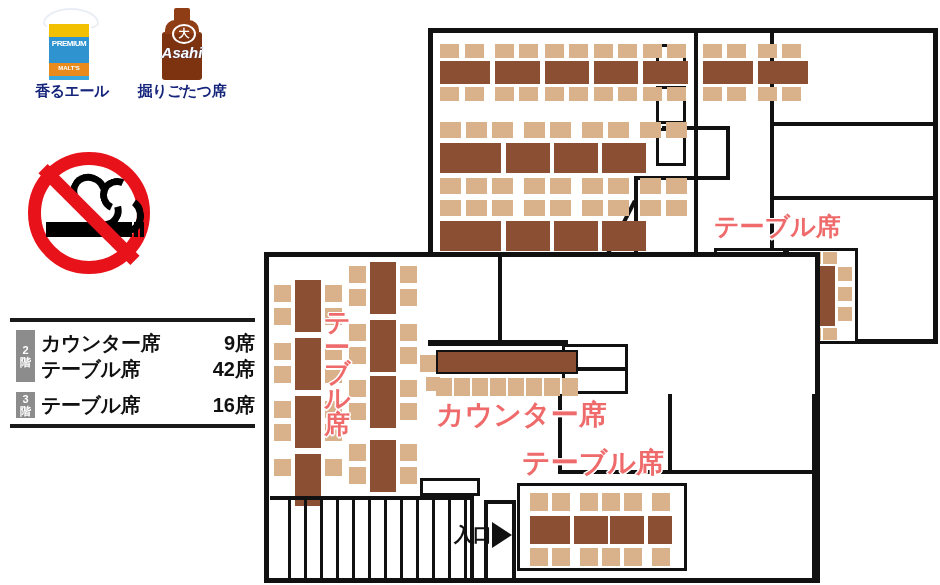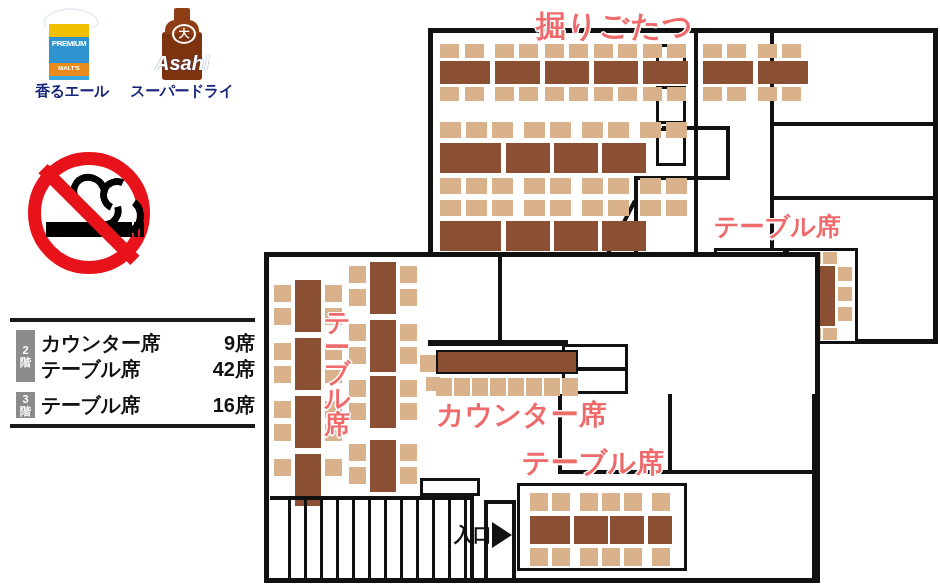--- a/index.html
+++ b/index.html
@@ -50,23 +50,22 @@
   .bot-neck{position:absolute;left:19px;top:0;width:16px;height:14px;background:#8f3d14;border-radius:2px 2px 0 0;}
   .bot-shoulder{position:absolute;left:10px;top:12px;width:34px;height:14px;background:#8f3d14;border-radius:10px 10px 0 0;}
   .bot-body{position:absolute;left:7px;top:24px;width:40px;height:48px;background:#7d3310;border-radius:3px;}
   .bot-dai{
     position:absolute;left:17px;top:16px;width:20px;height:16px;border:2px solid #fff;
     border-radius:50%;color:#fff;font-size:11px;font-weight:bold;text-align:center;
     line-height:14px;
   }
   .bot-logo{
     position:absolute;left:0;top:36px;width:100%;text-align:center;color:#ffffff;
-    font-size:20px;font-weight:bold;font-style:italic;
+    font-size:15px;font-weight:bold;font-style:italic;
     text-shadow:0 0 1px #17337d;
-    margin-top:8px;
   }
 
   
   .nosmoke{position:absolute;left:28px;top:152px;width:136px;height:136px;}
   .ns-circle{
     position:absolute;left:0;top:0;width:122px;height:122px;border-radius:50%;
     border:13px solid #e8131a;box-sizing:border-box;background:#fff;
   }
   .ns-cig{position:absolute;left:18px;top:70px;width:86px;height:15px;background:#000;}
   .ns-cig2{position:absolute;left:106px;top:70px;width:4px;height:15px;background:#000;}
@@ -186,21 +185,21 @@
       </div>
 
       <div class="beer-item" style="left:104px;top:0;width:112px;">
         <div class="bot-wrap">
           <div class="bot-body"></div>
           <div class="bot-shoulder"></div>
           <div class="bot-neck"></div>
           <div class="bot-dai">大</div>
           <div class="bot-logo">Asahi</div>
         </div>
-        <div class="beer-caption">スーパードライ</div>
+        <div class="beer-caption">掘りごたつ席</div>
       </div>
 
     </div>
 
     <div class="nosmoke">
       <div class="ns-circle"></div>
       <div class="ns-smoke1"></div>
       <div class="ns-smoke2"></div>
       <div class="ns-smoke3"></div>
       <div class="ns-smoke4"></div>
@@ -403,21 +402,20 @@
       <div class="chair" style="left:545px;top:328px;width:14px;height:12px;"></div>
       <div class="chair" style="left:561px;top:328px;width:14px;height:12px;"></div>
       <div class="chair" style="left:530px;top:267px;width:14px;height:14px;"></div>
       <div class="chair" style="left:530px;top:287px;width:14px;height:14px;"></div>
       <div class="chair" style="left:530px;top:307px;width:14px;height:14px;"></div>
       <div class="chair" style="left:576px;top:267px;width:14px;height:14px;"></div>
       <div class="chair" style="left:576px;top:287px;width:14px;height:14px;"></div>
       <div class="chair" style="left:576px;top:307px;width:14px;height:14px;"></div>
     </div>
 
-    <div class="lbl" style="left:274px;top:6px;font-size:30px;letter-spacing:1px;">掘りごたつ</div>
     <div class="lbl" style="left:452px;top:210px;font-size:25px;letter-spacing:0px;">テーブル席</div>
 
 
     <div class="room" style="left:2px;top:252px;width:556px;height:331px;"></div>
 
     <div class="thinline" style="left:236px;top:254px;width:4px;height:92px;"></div>
     <div class="thinline" style="left:166px;top:340px;width:140px;height:6px;"></div>
     <div class="thinroom" style="left:300px;top:344px;width:66px;height:26px;"></div>
     <div class="thinroom" style="left:300px;top:368px;width:66px;height:26px;"></div>
     <div class="thinline" style="left:406px;top:394px;width:4px;height:80px;"></div>

